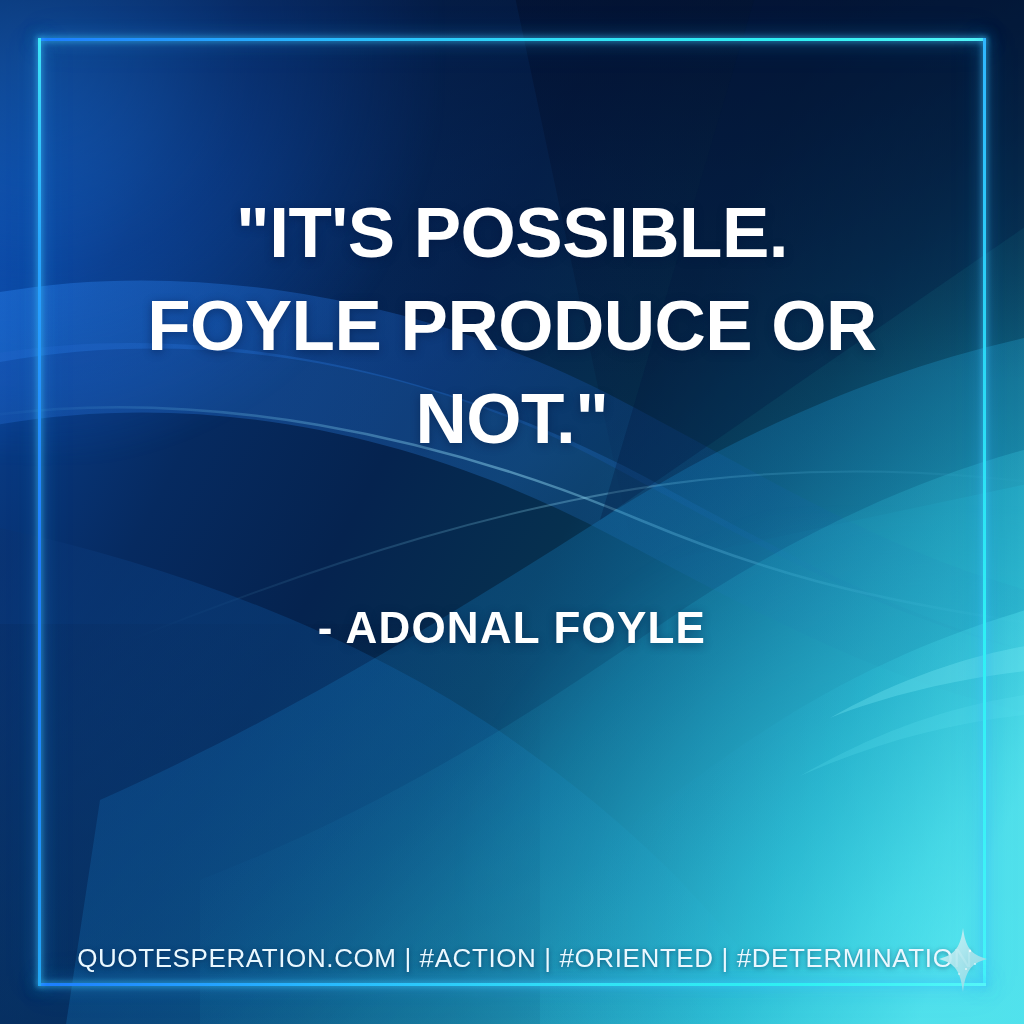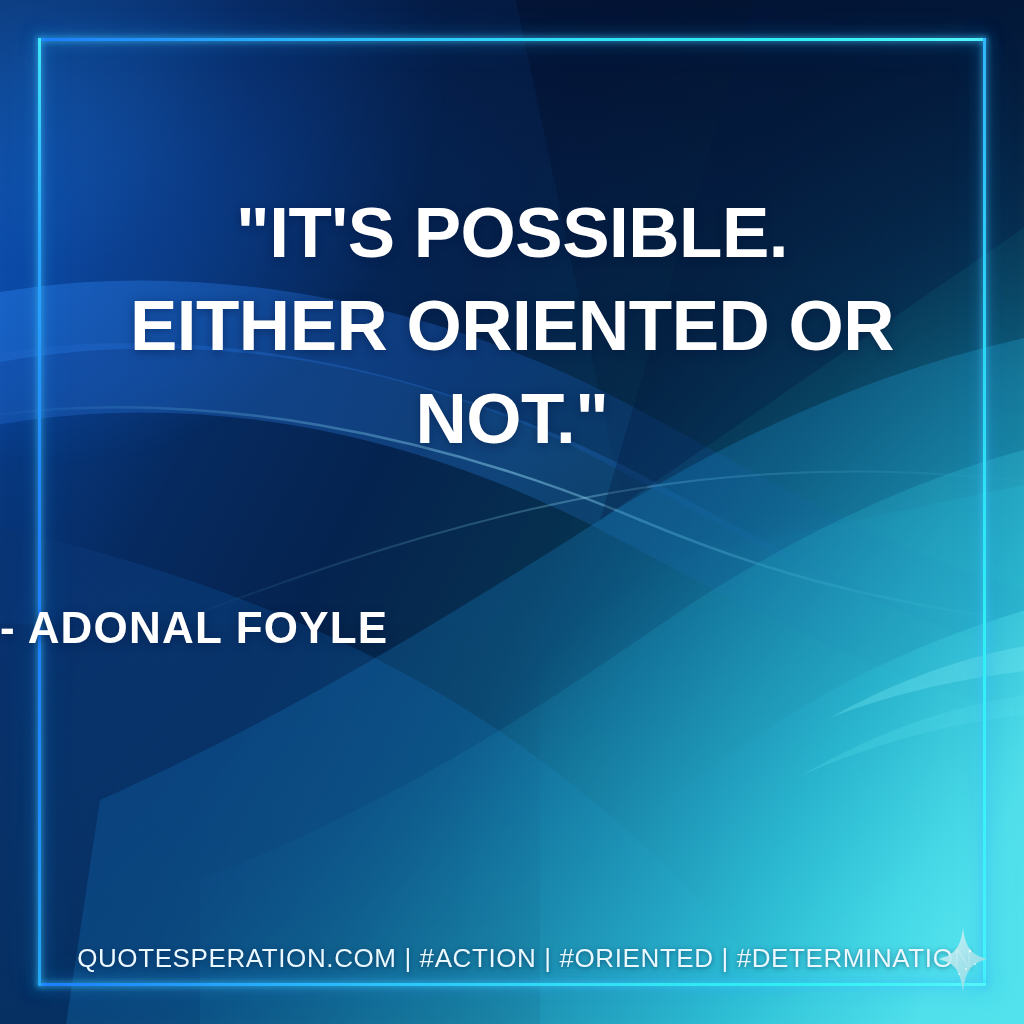--- a/index.html
+++ b/index.html
@@ -127,20 +127,21 @@
     line-height: 93px;
     font-weight: 700;
     letter-spacing: -0.5px;
     white-space: nowrap;
     text-shadow: 0 2px 10px rgba(0,20,60,0.45);
   }
   .attribution {
     position: absolute;
     left: 0; right: 0;
     top: 598px;
+    text-align: center;
     color: #ffffff;
     font-size: 44px;
     line-height: 60px;
     font-weight: 700;
     letter-spacing: 1.2px;
     text-shadow: 0 2px 10px rgba(0,20,60,0.45);
   }
 
   
   .footer {
@@ -246,21 +247,21 @@
 
   <div class="frame">
     <div class="frame-line frame-top"></div>
     <div class="frame-line frame-right"></div>
     <div class="frame-line frame-bottom"></div>
     <div class="frame-line frame-left"></div>
   </div>
 
   <div class="quote-block">
     <div class="quote-line">"IT'S POSSIBLE.</div>
-    <div class="quote-line">EITHER ORIENTED OR</div>
+    <div class="quote-line">FOYLE PRODUCE OR</div>
     <div class="quote-line">NOT."</div>
   </div>
 
   <div class="attribution">- ADONAL FOYLE</div>
 
   <div class="footer">
     <span class="footer-text">QUOTESPERATION.COM | #ACTION | #ORIENTED | #DETERMINATION</span>
   </div>
 
   <svg class="sparkle" viewBox="0 0 62 64">

